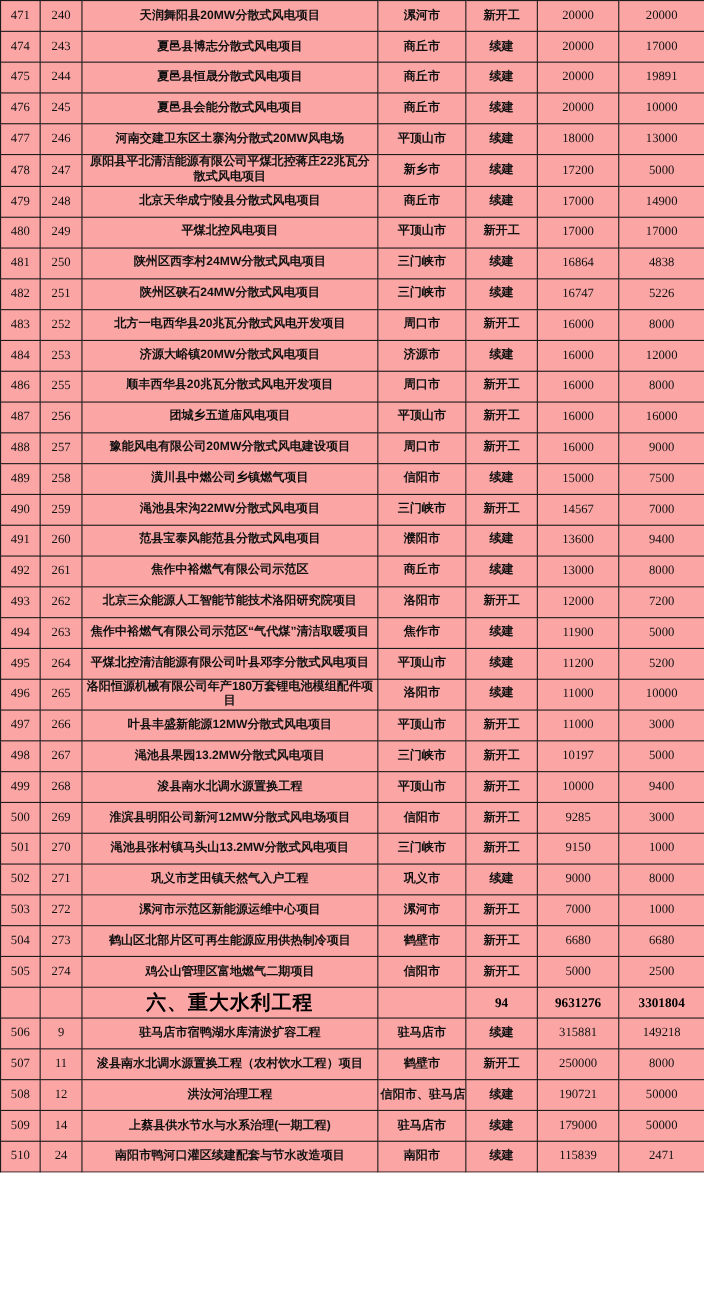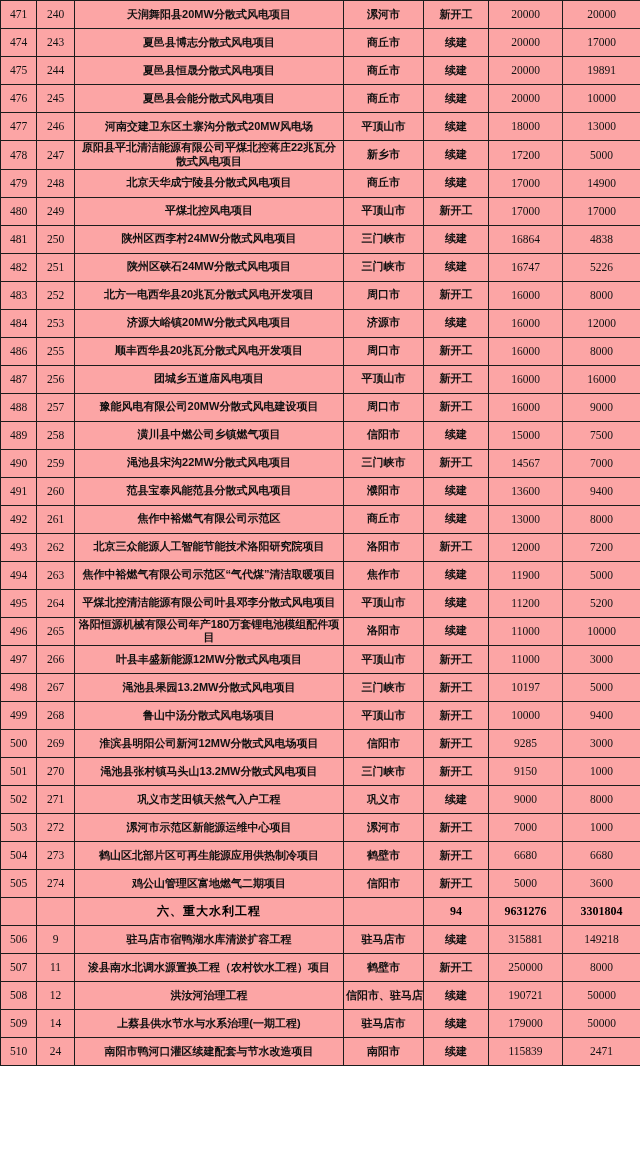--- a/index.html
+++ b/index.html
@@ -34,21 +34,21 @@
     font-size: 11px;
     font-weight: bold;
   }
   td.c-city { white-space: nowrap; }
   td.c-status { color: #c00000; }
   tr.section-row td {
     font-weight: bold;
     color: #000000;
   }
   tr.section-row td.c-name {
-    font-size: 12px;
+    font-size: 18px;
     letter-spacing: 1px;
   }
   tr.section-row td.c-v1, tr.section-row td.c-v2, tr.section-row td.c-status {
     font-family: "Liberation Serif", "DejaVu Serif", serif;
     font-size: 12px;
     font-weight: bold;
     color: #000000;
   }
 </style>
 </head>
@@ -286,21 +286,21 @@
         <td class="c-seq">267</td>
         <td class="c-name">渑池县果园13.2MW分散式风电项目</td>
         <td class="c-city">三门峡市</td>
         <td class="c-status">新开工</td>
         <td class="c-v1">10197</td>
         <td class="c-v2">5000</td>
       </tr>
       <tr>
         <td class="c-no">499</td>
         <td class="c-seq">268</td>
-        <td class="c-name">鲁山中汤分散式风电场项目</td>
+        <td class="c-name">浚县南水北调水源置换工程</td>
         <td class="c-city">平顶山市</td>
         <td class="c-status">新开工</td>
         <td class="c-v1">10000</td>
         <td class="c-v2">9400</td>
       </tr>
       <tr>
         <td class="c-no">500</td>
         <td class="c-seq">269</td>
         <td class="c-name">淮滨县明阳公司新河12MW分散式风电场项目</td>
         <td class="c-city">信阳市</td>
@@ -344,21 +344,21 @@
         <td class="c-v1">6680</td>
         <td class="c-v2">6680</td>
       </tr>
       <tr>
         <td class="c-no">505</td>
         <td class="c-seq">274</td>
         <td class="c-name">鸡公山管理区富地燃气二期项目</td>
         <td class="c-city">信阳市</td>
         <td class="c-status">新开工</td>
         <td class="c-v1">5000</td>
-        <td class="c-v2">3600</td>
+        <td class="c-v2">2500</td>
       </tr>
       <tr class="section-row">
         <td class="c-no"></td>
         <td class="c-seq"></td>
         <td class="c-name">六、重大水利工程</td>
         <td class="c-city"></td>
         <td class="c-status">94</td>
         <td class="c-v1">9631276</td>
         <td class="c-v2">3301804</td>
       </tr>

